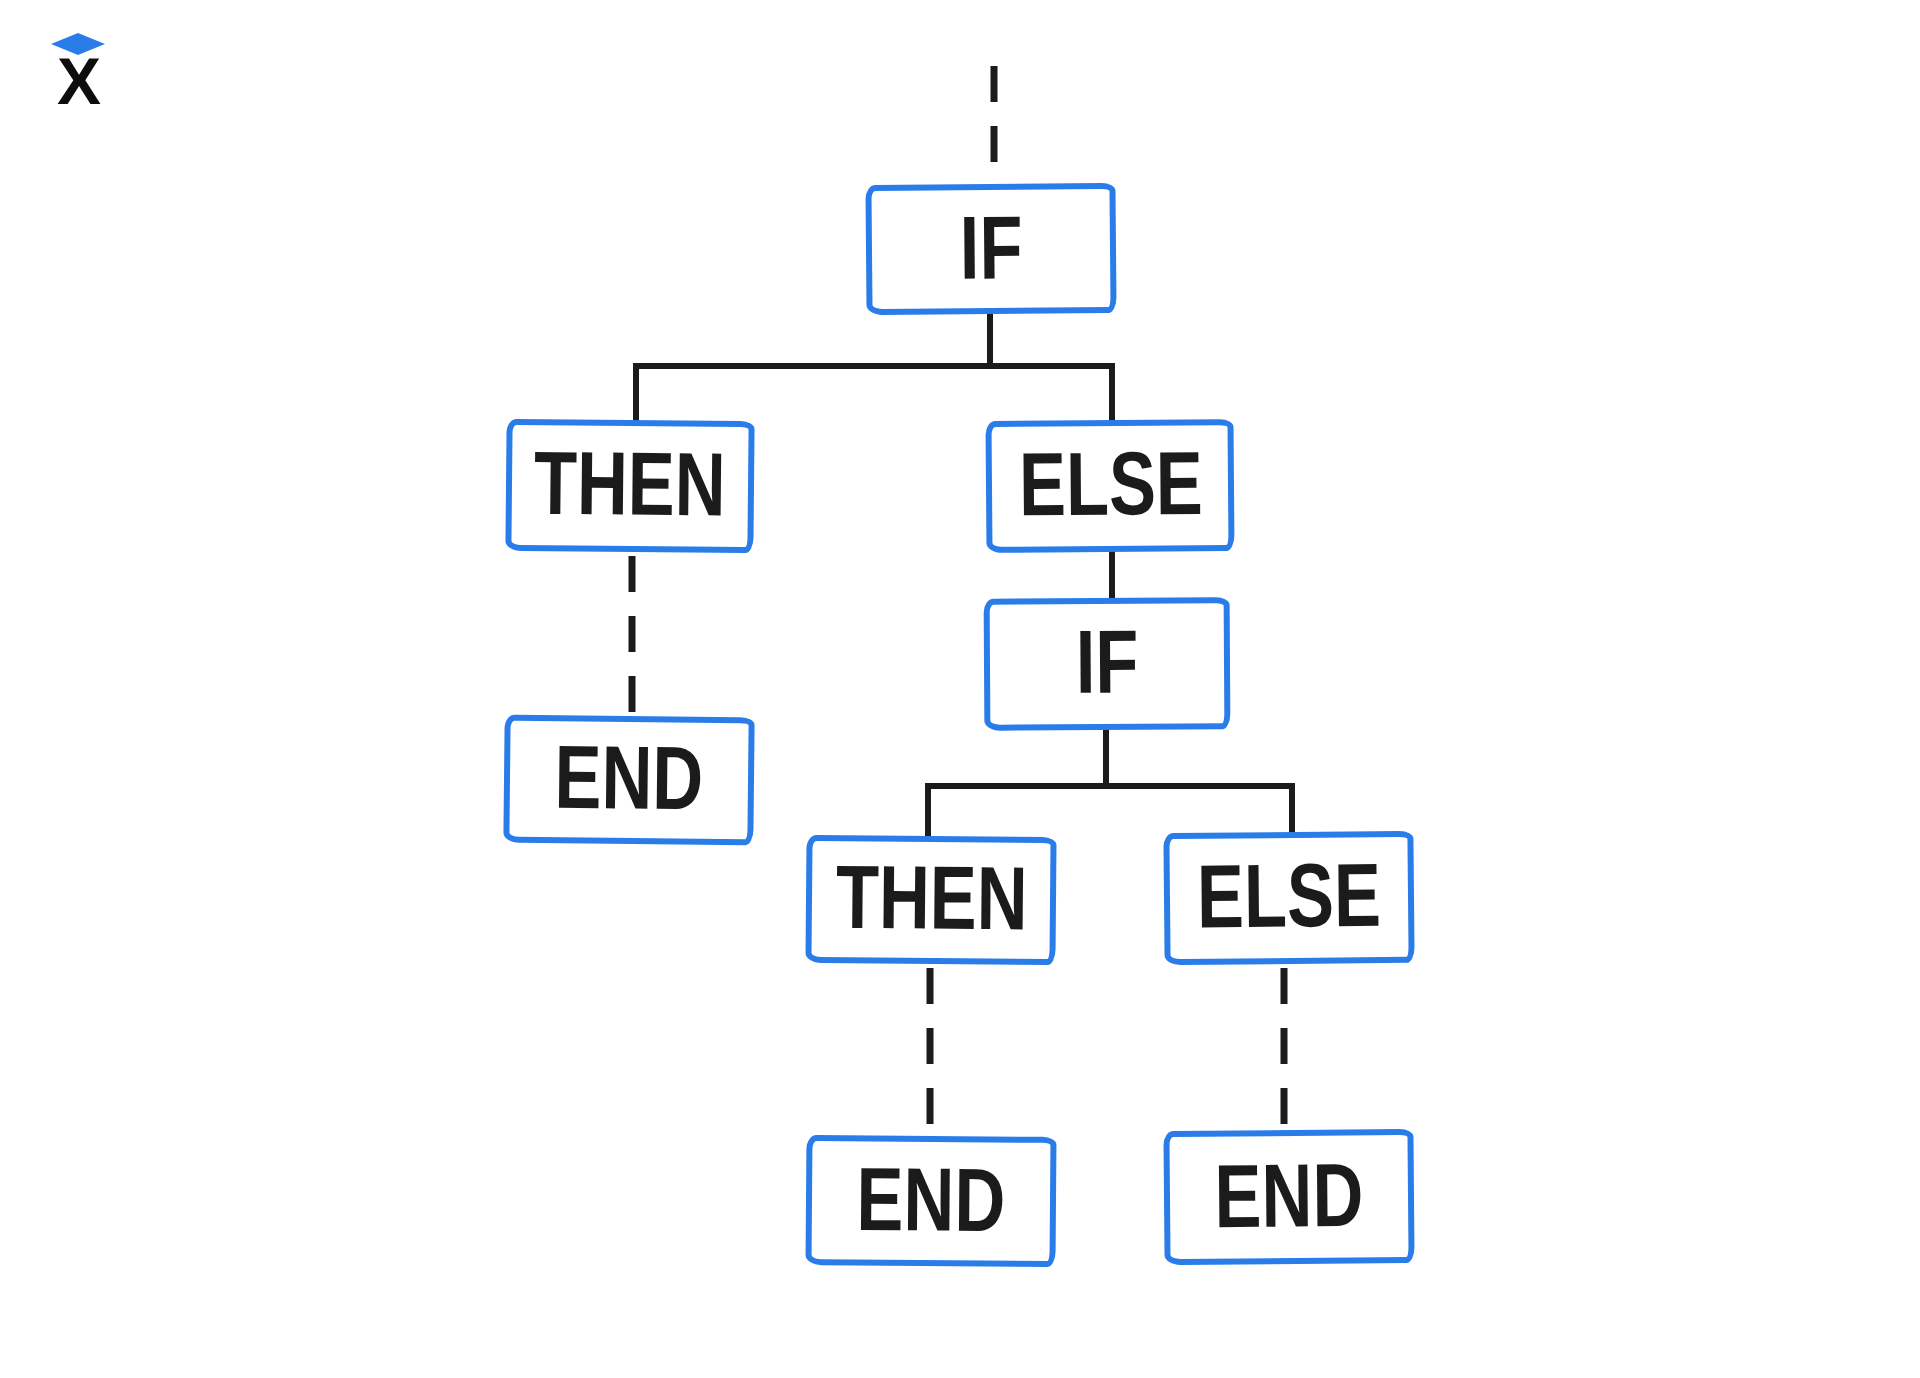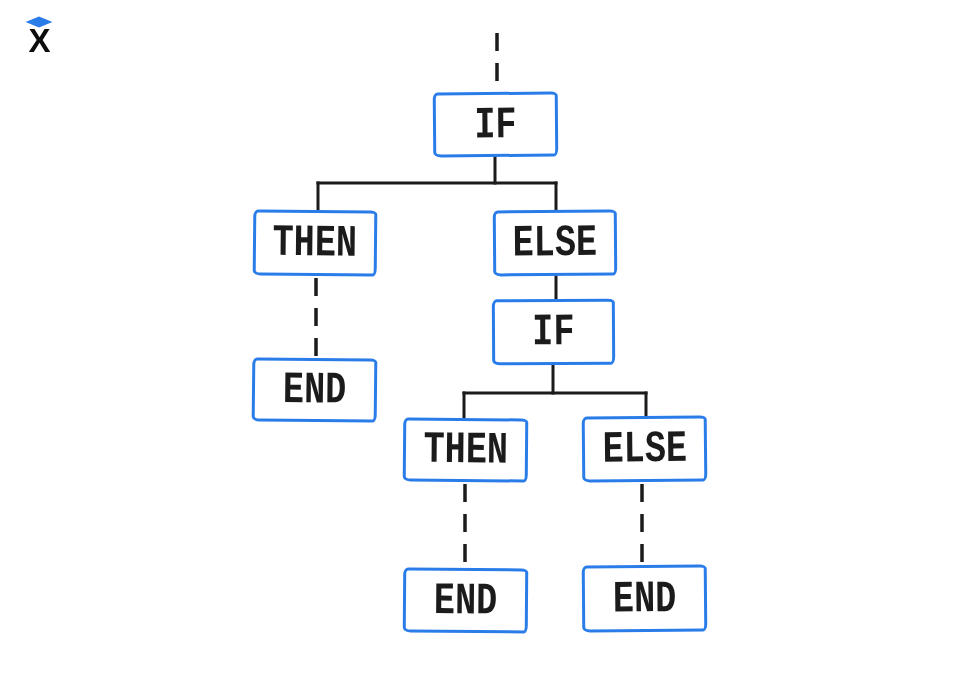--- a/index.html
+++ b/index.html
@@ -44,21 +44,21 @@
     stroke:var(--ink);
     stroke-width:3;
     stroke-linecap:square;
   }
   .connectors line.dashed{
     stroke-width:3.5;
     stroke-dasharray:18 12;
     stroke-linecap:butt;
   }
   
-  .nodes{position:absolute;left:0;top:0;width:100%;height:100%;font-family:Liberation Mono, monospace;}
+  .nodes{position:absolute;left:0;top:0;width:100%;height:100%;}
   .node{
     position:absolute;
     box-sizing:border-box;
     background:var(--bg);
     border:3.5px solid var(--accent);
     border-radius:5px 7px 4px 8px / 7px 4px 8px 5px;
     display:flex;align-items:center;justify-content:center;
     cursor:pointer;
   }
   .node-label{

